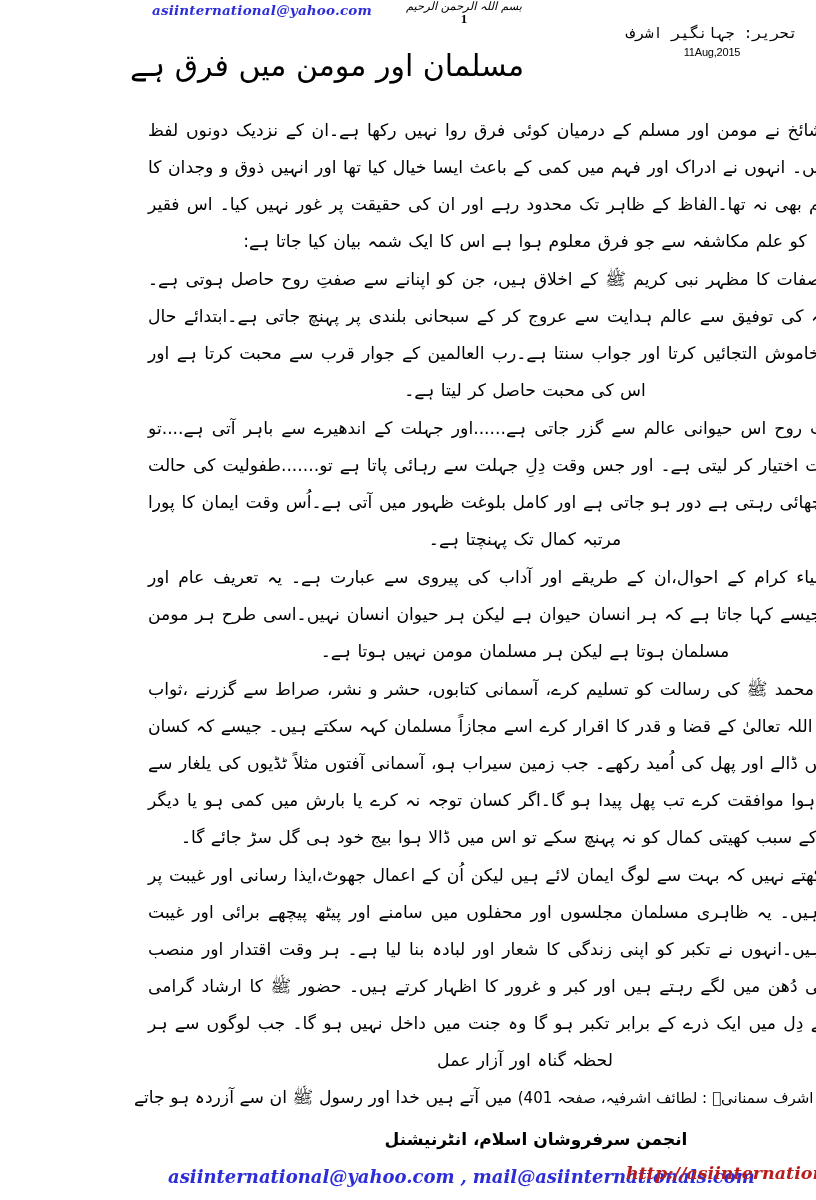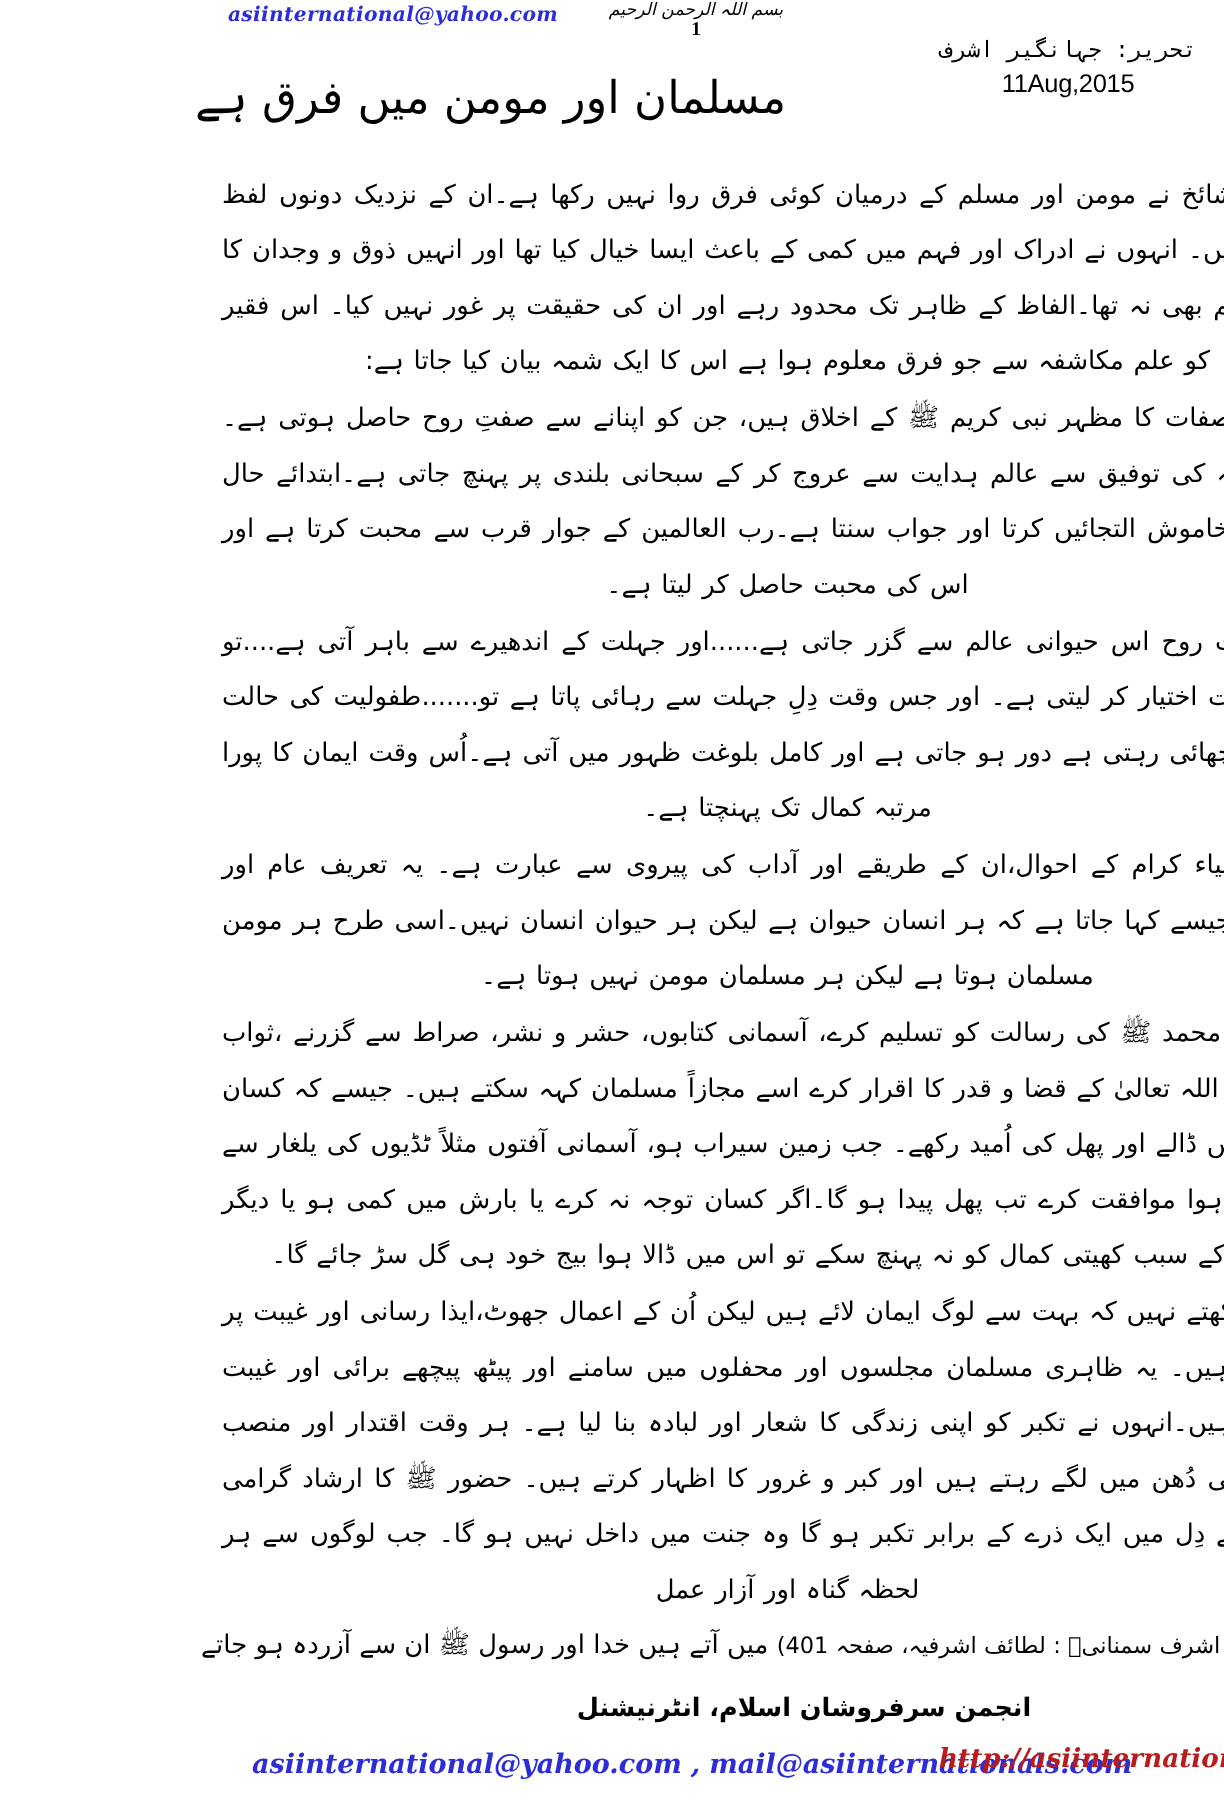--- a/index.html
+++ b/index.html
@@ -78,21 +78,21 @@
   }
   .byline-name {
     font-family: Liberation Mono, monospace;
     font-size: 15px;
     line-height: 1.25;
     white-space: nowrap;
   }
   .byline-date {
     direction: ltr;
     font-family: "Liberation Sans", sans-serif;
-    font-size: 17px;
+    font-size: 11px;
     line-height: 1.2;
     margin-top: 1px;
     letter-spacing: -0.2px;
   }
 
   
   .title-wrap {
     position: absolute;
     top: 46px;
     left: 0;

